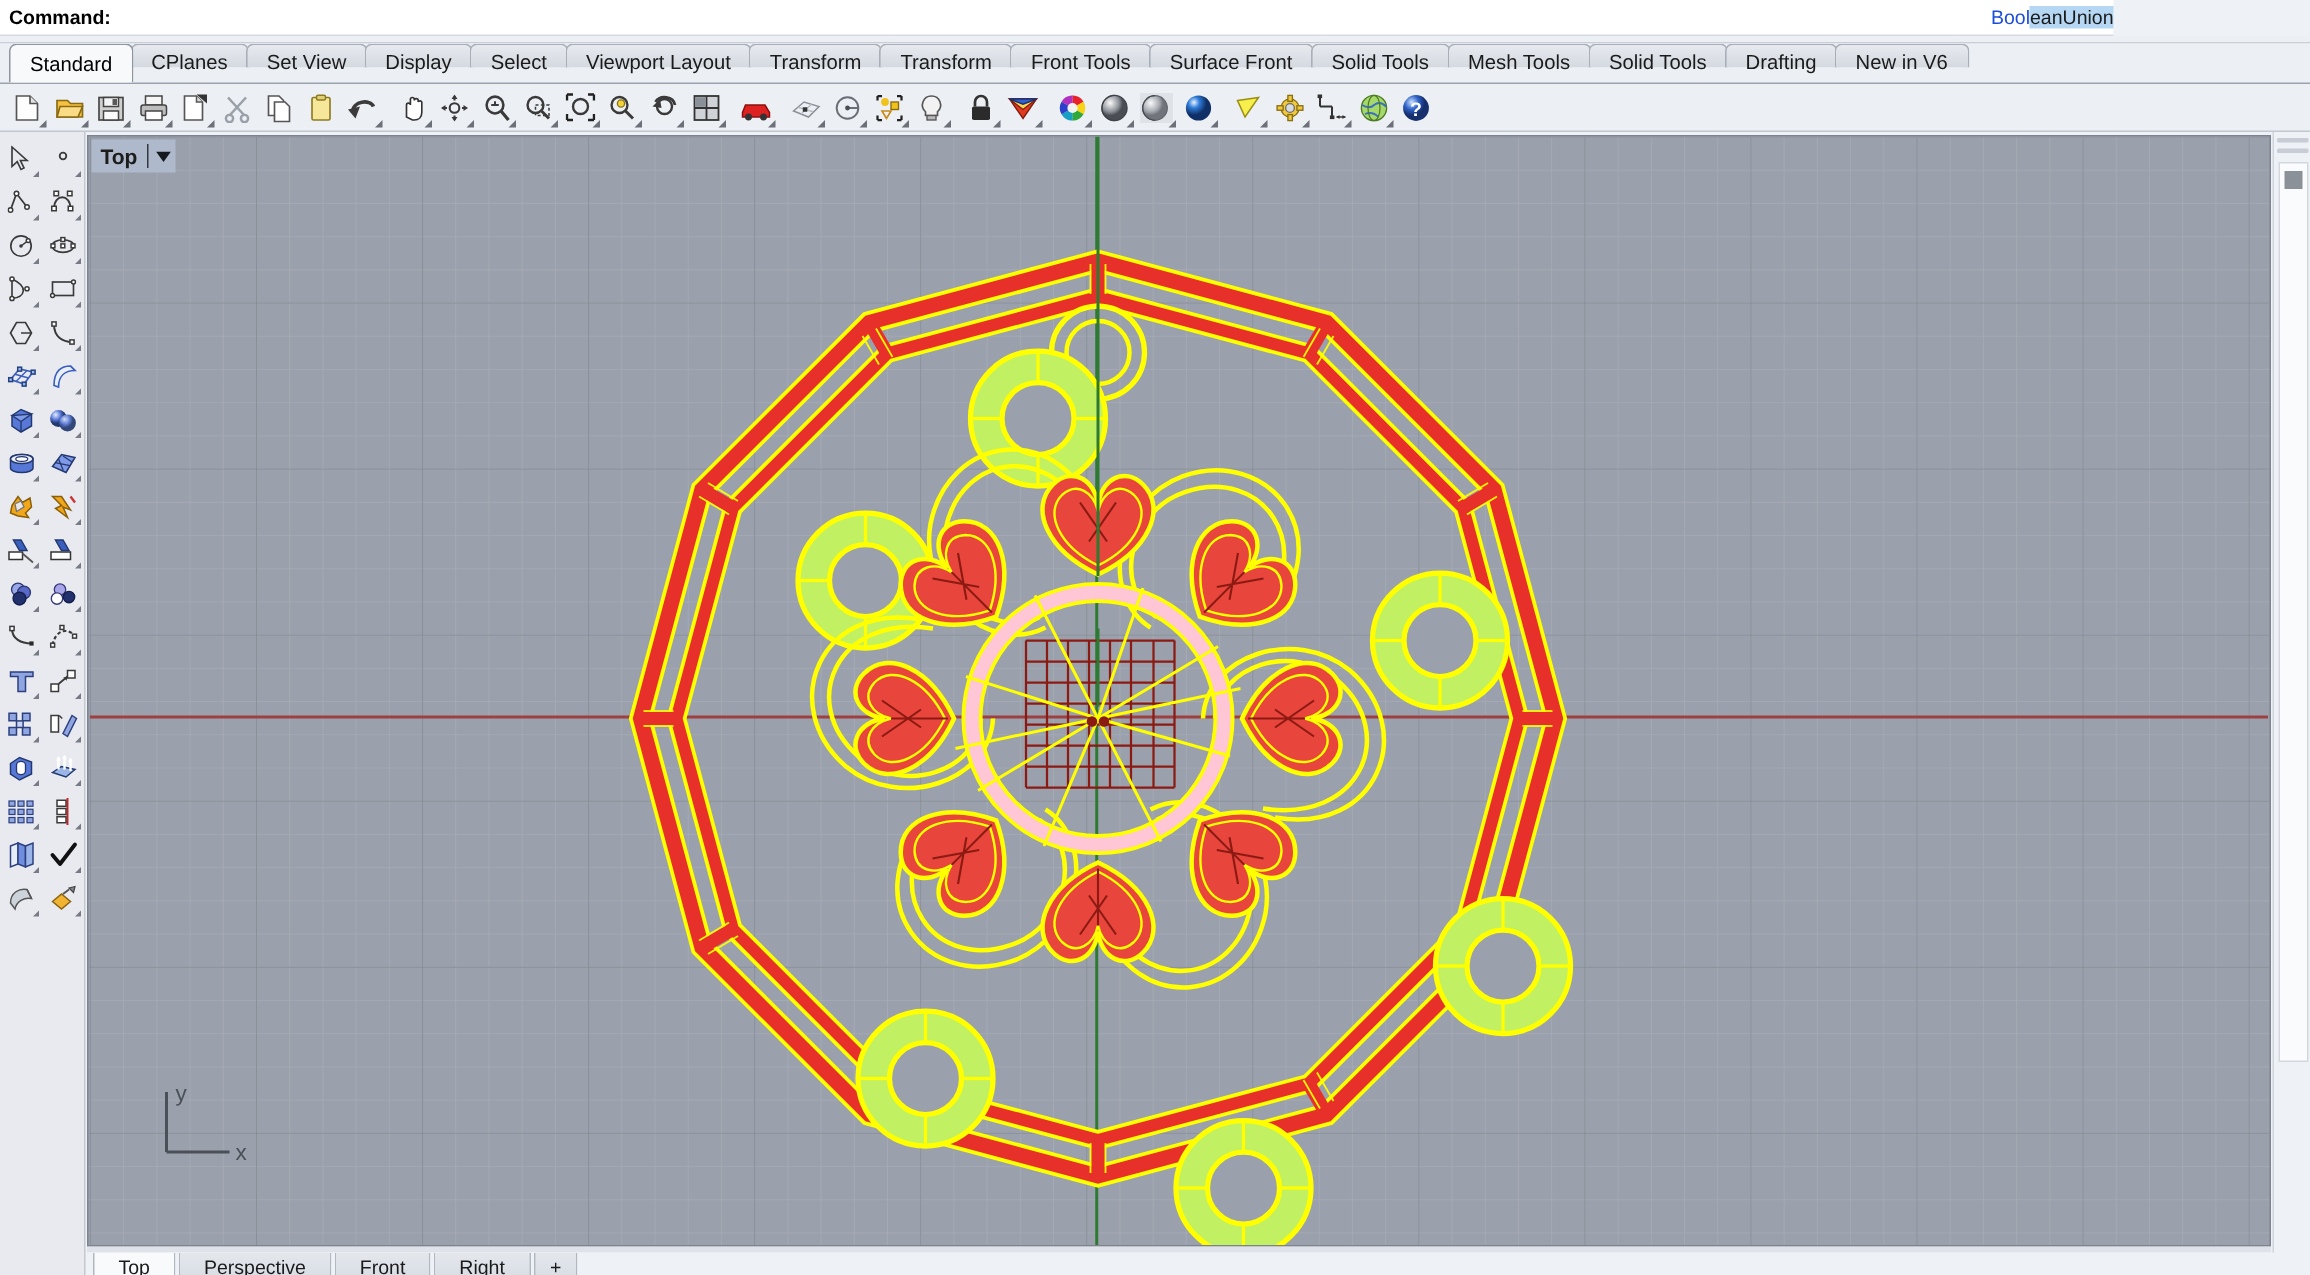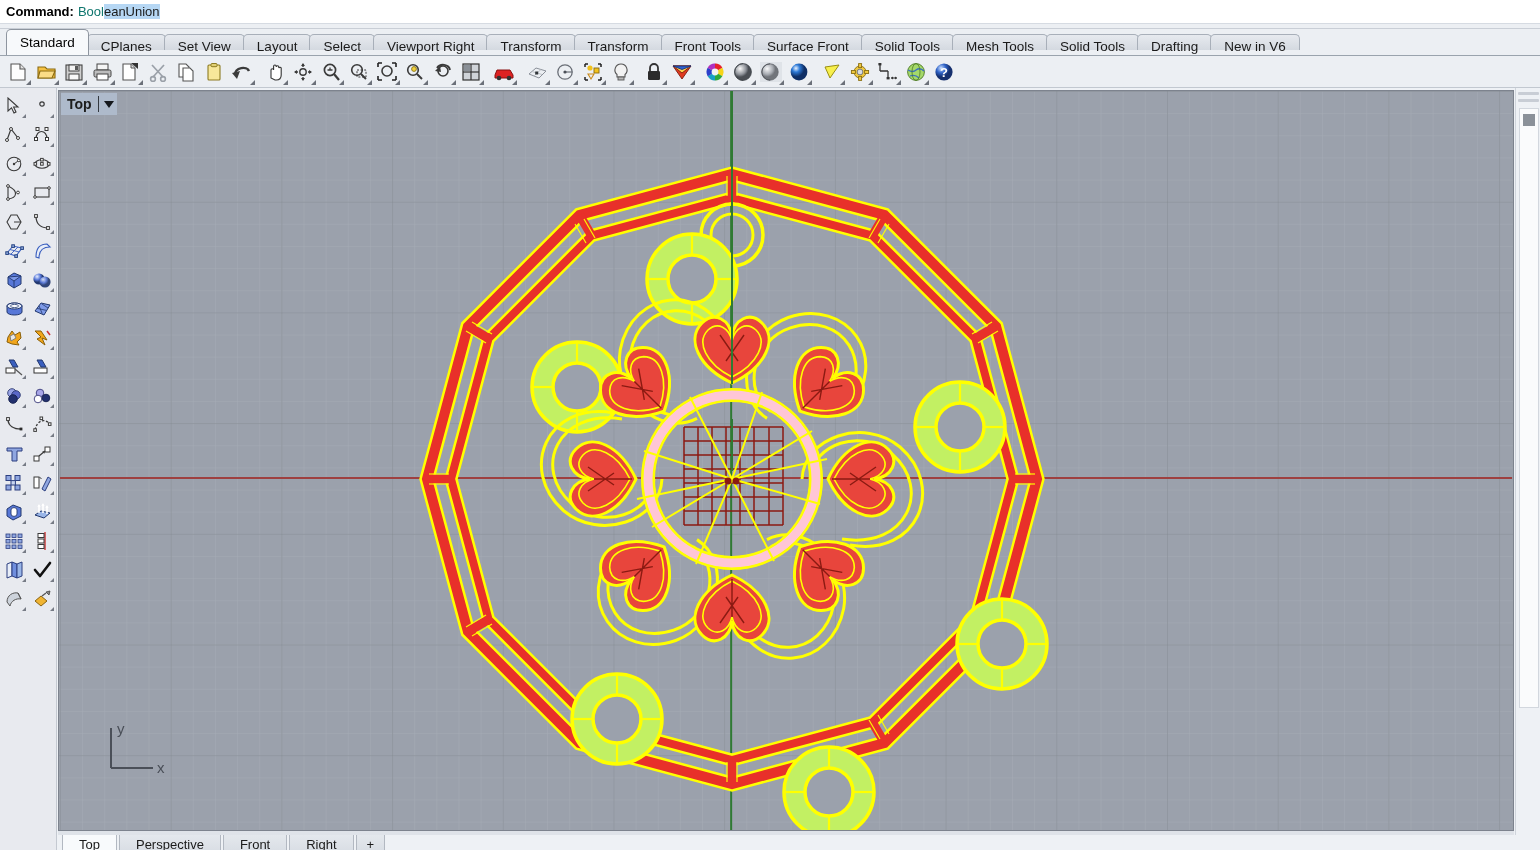--- a/index.html
+++ b/index.html
@@ -7,43 +7,44 @@
   html, body {
     width: 1540px; height: 850px;
     overflow: hidden;
     background: #eef1f5;
     font-family: "Liberation Sans", sans-serif;
   }
   body { position: relative; }
 
   
   #command-bar {
-    position: absolute; left: 0; top: 0; width: 1540px; height: 24px;
+    position: absolute; left: 0; top: 0; width: 1409px; height: 24px;
     background: #ffffff;
     border-bottom: 1px solid #d6dbe2;
     display: flex; align-items: center;
     padding-left: 6px;
     font-size: 13px;
+    justify-content: space-between;
   }
   #command-bar .cmd-label { font-weight: bold; color: #000; }
   #command-bar .cmd-text { color: #1a1a1a; margin-left: 4px; }
-  #command-bar .cmd-typed { color: #0f766e; }
+  #command-bar .cmd-typed { color: #1d4ed8; }
   #command-bar .cmd-sel { background: #b6d7f4; color: #1a1a1a; margin-top: 21px; }
 
   #command-strip {
     position: absolute; left: 0; top: 24px; width: 1540px; height: 5px;
     background: #eceff3; border-bottom: 1px solid #c9ced6;
   }
 
   
   #tab-strip {
     position: absolute; left: 0; top: 29px; width: 1540px; height: 27px;
     background: #eceff3;
     border-bottom: 1px solid #9aa3ad;
-    display: flex; align-items: center;
+    display: flex; align-items: flex-start;
     padding-left: 6px;
   }
   .tab {
     position: relative;
     height: 16px;
     line-height: 23px;
     padding: 0 13px 0 13px;
     font-size: 13.5px;
     color: #1a1a1a;
     background: linear-gradient(to bottom, #e7eaef 0%, #d4d9e0 100%);
@@ -198,23 +199,23 @@
 <div id="command-bar">
   <span class="cmd-label">Command:</span>
   <span class="cmd-text"><span class="cmd-typed">Bool</span><span class="cmd-sel">eanUnion</span></span>
 </div>
 <div id="command-strip"></div>
 
 <div id="tab-strip">
     <div class="tab active"><span>Standard</span></div>
     <div class="tab"><span>CPlanes</span></div>
     <div class="tab"><span>Set View</span></div>
-    <div class="tab"><span>Layout</span></div>
+    <div class="tab"><span>Display</span></div>
     <div class="tab"><span>Select</span></div>
-    <div class="tab"><span>Viewport Right</span></div>
+    <div class="tab"><span>Viewport Layout</span></div>
     <div class="tab"><span>Transform</span></div>
     <div class="tab"><span>Transform</span></div>
     <div class="tab"><span>Front Tools</span></div>
     <div class="tab"><span>Surface Front</span></div>
     <div class="tab"><span>Solid Tools</span></div>
     <div class="tab"><span>Mesh Tools</span></div>
     <div class="tab"><span>Solid Tools</span></div>
     <div class="tab"><span>Drafting</span></div>
     <div class="tab"><span>New in V6</span></div>
   </div>

